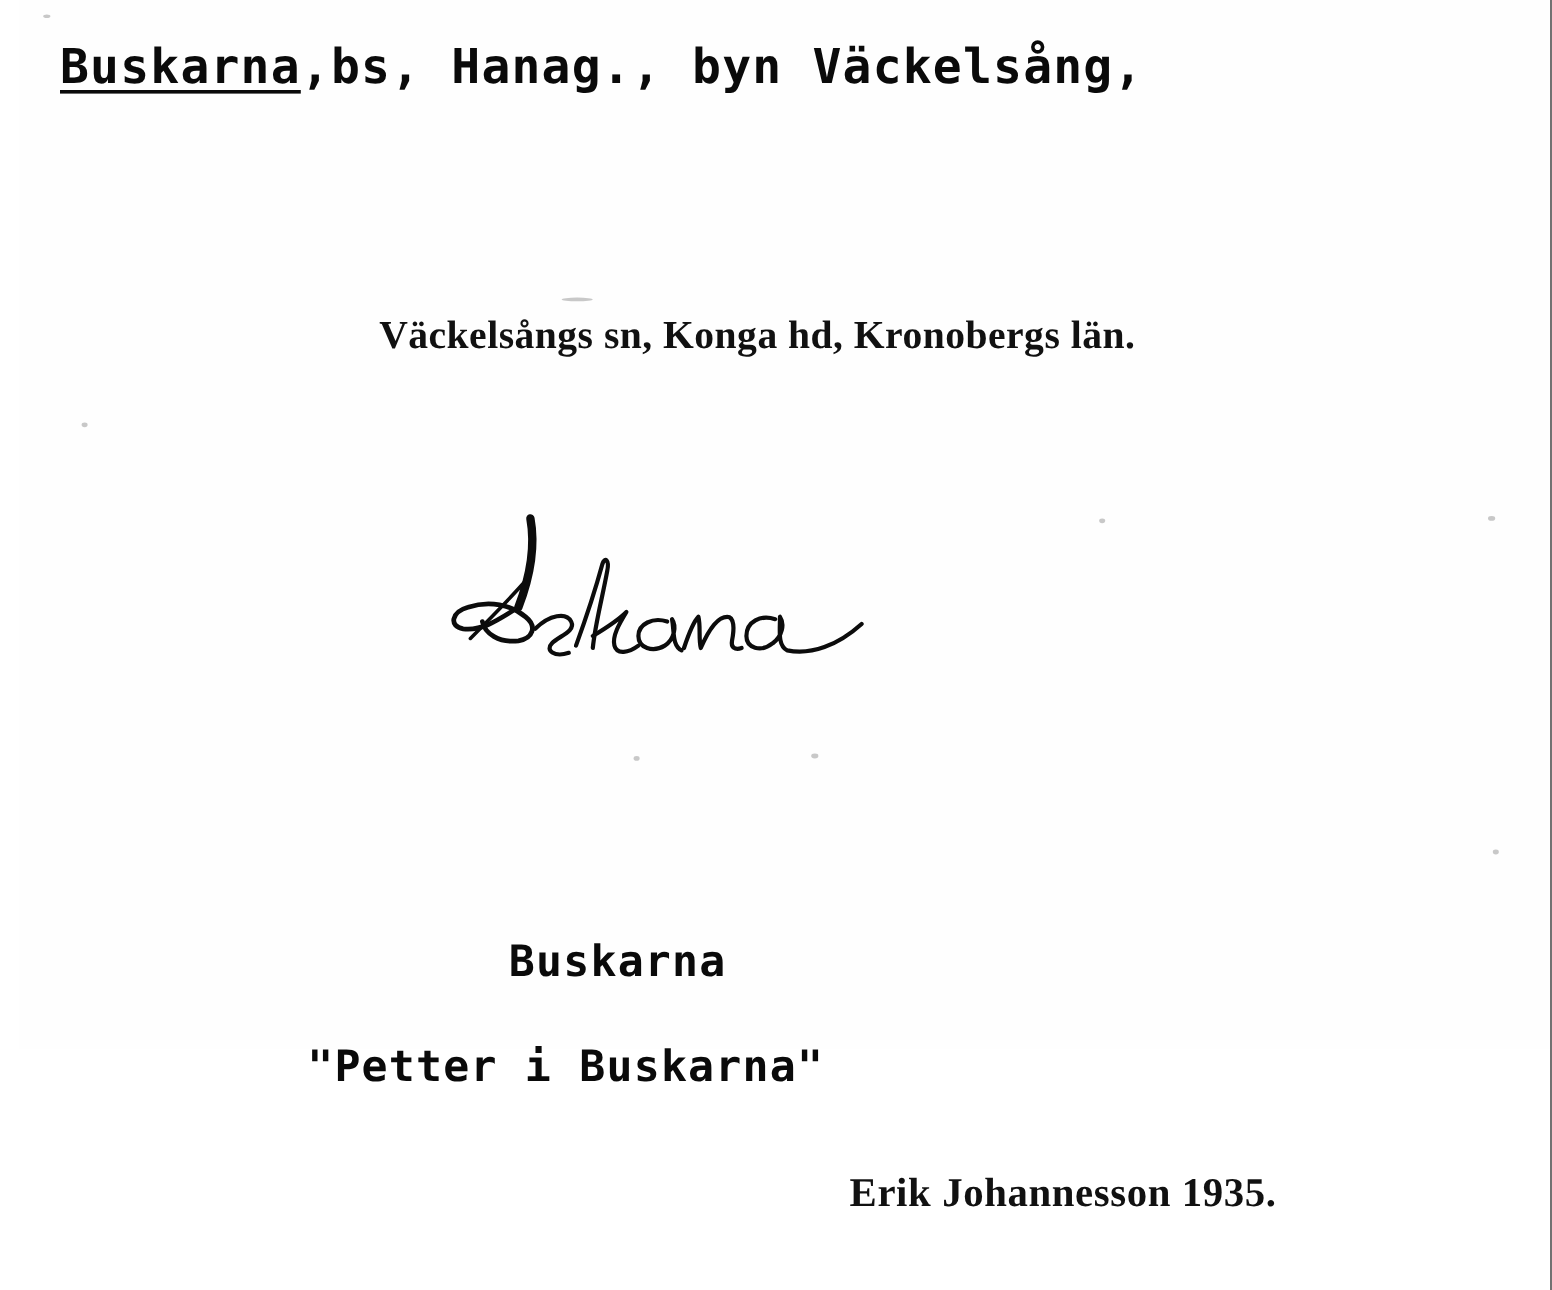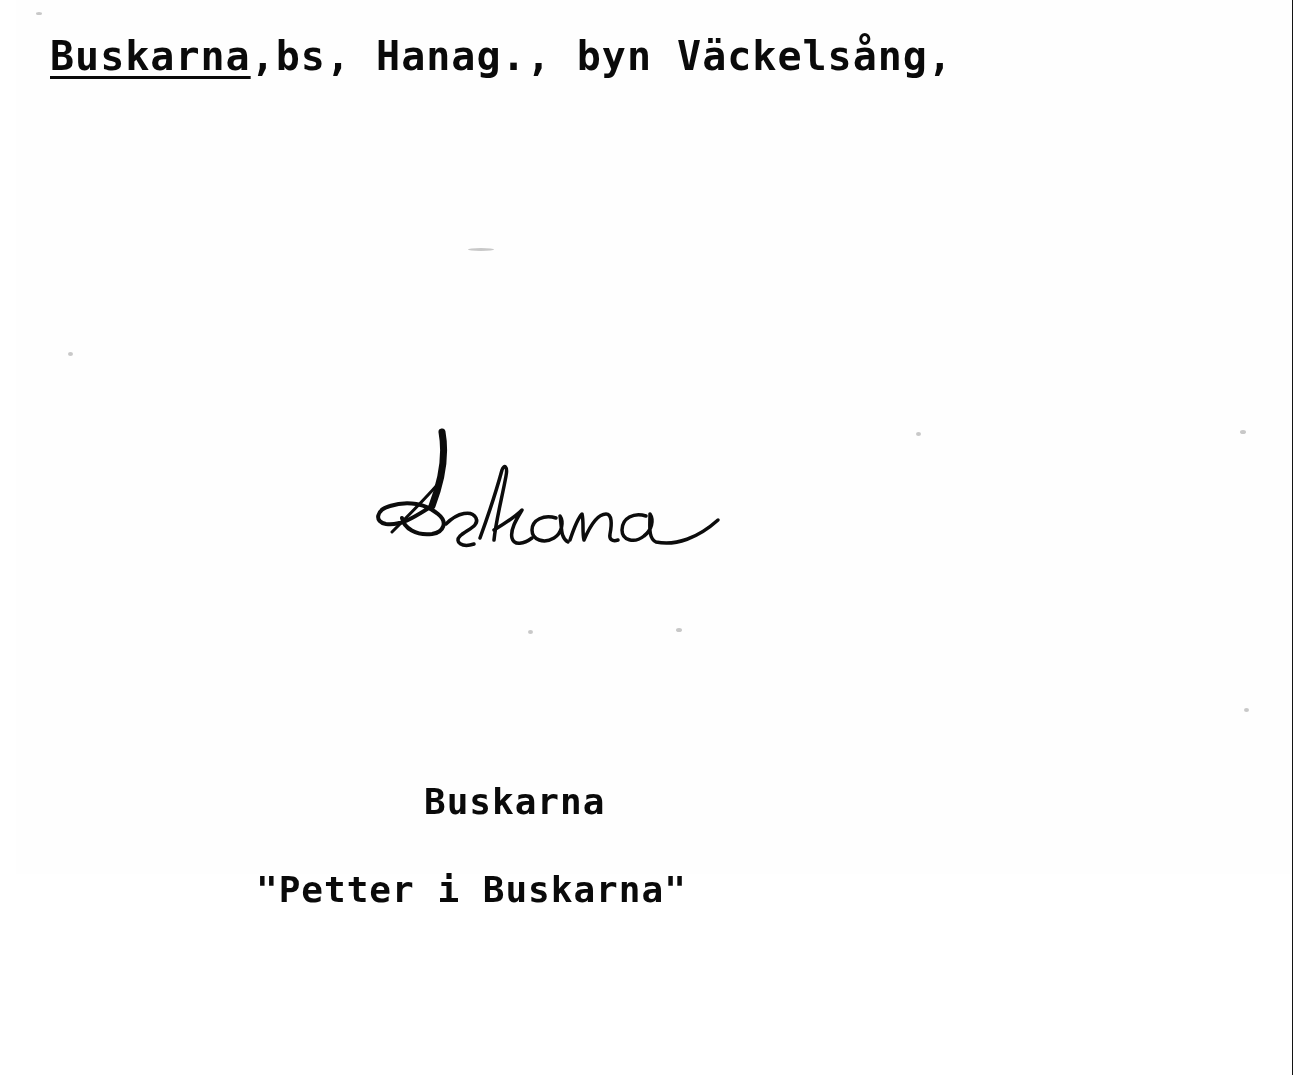--- a/index.html
+++ b/index.html
@@ -148,20 +148,21 @@
   <div class="speckle" style="left:52px;  top:352px; width:5px;  height:4px;"></div>
   <div class="speckle" style="left:452px; top:248px; width:26px; height:3px;"></div>
   <div class="speckle" style="left:900px; top:432px; width:5px;  height:4px;"></div>
   <div class="speckle" style="left:1224px;top:430px; width:6px;  height:4px;"></div>
   <div class="speckle" style="left:512px; top:630px; width:5px;  height:4px;"></div>
   <div class="speckle" style="left:660px; top:628px; width:6px;  height:4px;"></div>
   <div class="speckle" style="left:1228px;top:708px; width:5px;  height:4px;"></div>
 
   <div id="headword-line" class="typed"><span id="headword-underlined">Buskarna</span><span id="headword-rest">,bs, Hanag., byn Väckelsång,</span></div>
 
+  <div id="parish-line">Väckelsångs sn, Konga hd, Kronobergs län.</div>
 
   <div id="handwriting-wrap">
     <span id="handwriting-word">bøskana</span>
     <svg id="handwriting-svg" width="460" height="160" viewBox="0 0 460 160">
       <g fill="none" stroke="#0c0c0c" stroke-linecap="round" stroke-linejoin="round">
 
         <path d="M96 12 C 100 34, 96 60, 86 86" stroke-width="7"></path>
 
         <path d="M86 86 C 70 96, 56 106, 40 104 C 28 102, 30 90, 44 86 C 62 80, 80 84, 92 94 C 102 102, 98 112, 86 114 C 70 116, 58 108, 56 98" stroke-width="4"></path>
 
@@ -177,16 +178,17 @@
         <path d="M224 120 C 228 108, 232 98, 236 94 C 238 102, 236 112, 238 120 C 244 106, 252 94, 260 94 C 266 94, 266 104, 264 114 C 263 119, 266 122, 272 120" stroke-width="3.5"></path>
 
         <path d="M300 96 C 288 92, 276 98, 276 110 C 276 120, 288 124, 298 116 C 306 110, 308 100, 304 94 C 304 106, 302 118, 310 122 C 330 126, 352 118, 372 100" stroke-width="3.5"></path>
       </g>
     </svg>
   </div>
 
   <div id="note-status" class="typed">Buskarna</div>
   <div id="note-nickname" class="typed">"Petter i Buskarna"</div>
 
+  <div id="collector-credit">Erik Johannesson 1935.</div>
 
   <div id="scan-edge-right"></div>
   <div id="scan-edge-right-soft"></div>
 </div>
 
 </body></html>

